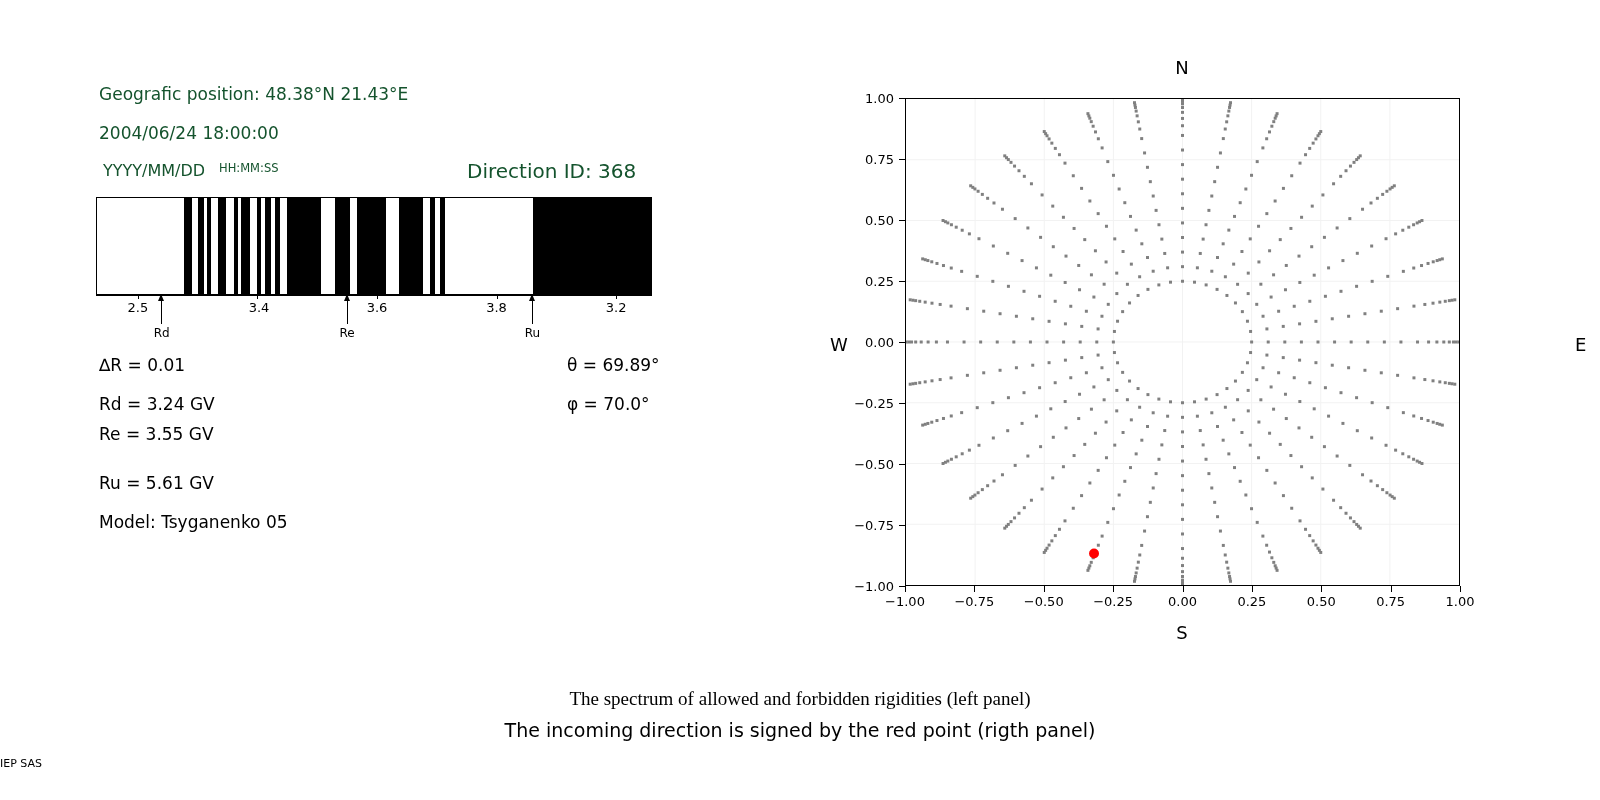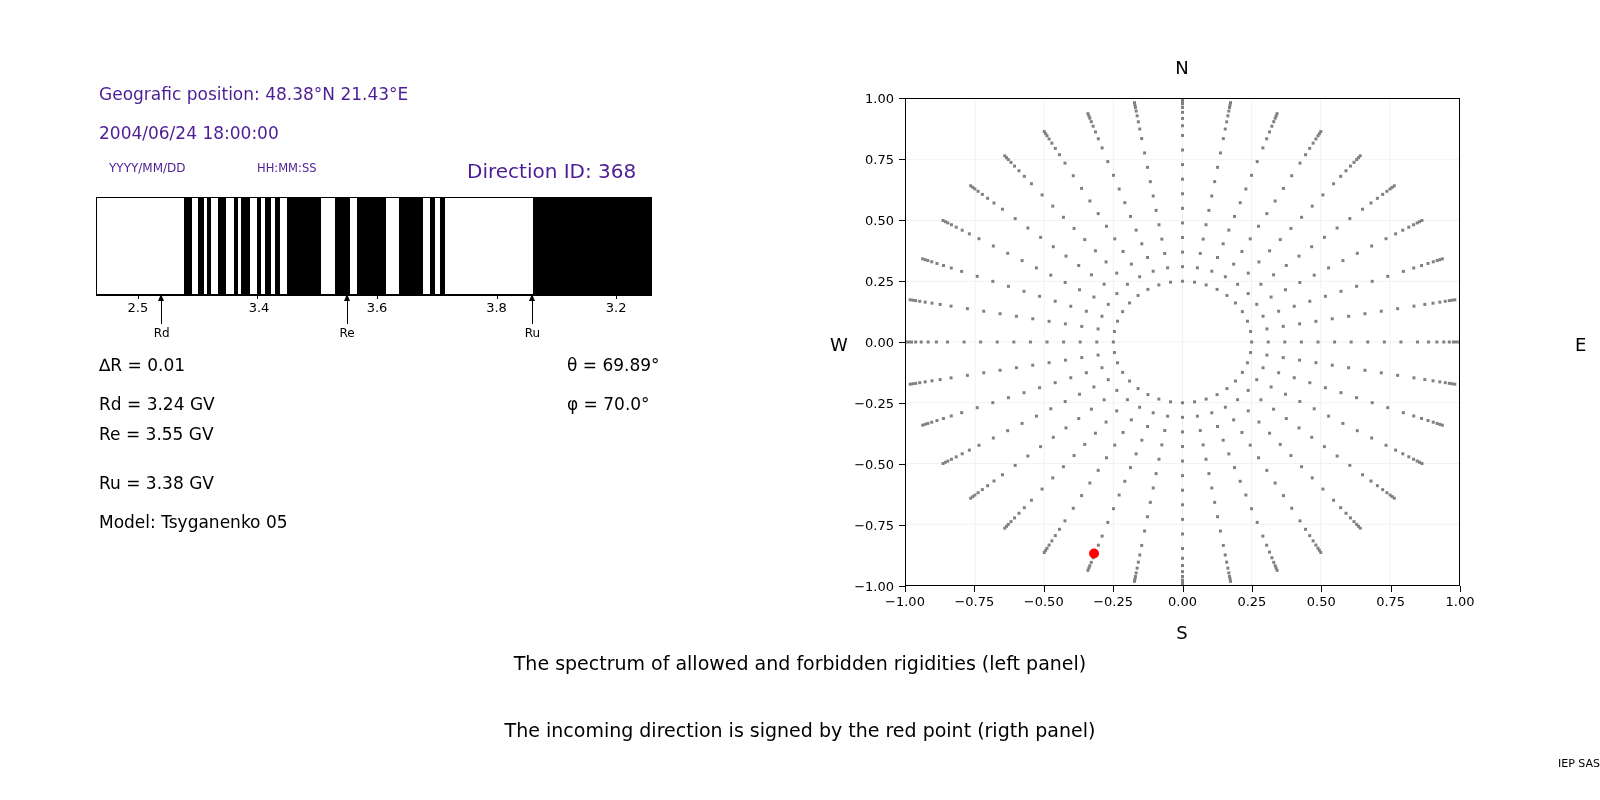--- a/index.html
+++ b/index.html
@@ -18,26 +18,26 @@
 
   
   #left-panel {
     position: absolute;
     left: 0; top: 0;
     width: 800px; height: 680px;
   }
   .ltext {
     position: absolute;
     white-space: nowrap;
-    color: #4c1d95;
+    color: #14532d;
   }
   #geo-position   { left: 99px;  top: 84px;  font-size: 17px; }
   #datetime-line  { left: 99px;  top: 123px; font-size: 17px; }
-  #date-format    { left: 109px;  top: 161px; font-size: 12px; }
-  #time-format    { left: 219px; top: 161px; font-size: 11.5px; margin-left: 38px; }
+  #date-format    { left: 103px;  top: 161px; font-size: 16px; }
+  #time-format    { left: 219px; top: 161px; font-size: 11.5px; }
   #direction-id   { left: 467px; top: 159px; font-size: 20px; }
 
   
   #spectrum-wrap {
     position: absolute;
     left: 96px; top: 197px;
     width: 556px; height: 98px;
   }
   #spectrum-bar {
     position: absolute;
@@ -180,26 +180,26 @@
   }
 
   
   .caption {
     position: absolute;
     width: 1600px;
     text-align: center;
     font-size: 19px;
     white-space: nowrap;
   }
-  #caption-1 { top: 652px; }
+  #caption-1 { top: 688px; font-family: Liberation Serif, serif; }
   #caption-2 { top: 719px; }
   #footer {
     position: absolute;
     width: 1600px;
-    text-align: right;
+    text-align: left;
     top: 757px;
     font-size: 11px;
   }
 </style>
 </head>
 <body>
 
 <div id="left-panel">
 
   <div class="ltext" id="geo-position">Geografic position: 48.38°N 21.43°E</div>
@@ -254,21 +254,21 @@
       <div class="marker" style="left: 436.43px;">
         <div class="head"></div>
         <div class="shaft"></div>
         <div class="mlabel">Ru</div>
       </div>
     </div>
 
   <div class="param param-left" id="p-dR">∆R = 0.01</div>
   <div class="param param-left" id="p-Rd">Rd = 3.24 GV</div>
   <div class="param param-left" id="p-Re">Re = 3.55 GV</div>
-  <div class="param param-left" id="p-Ru">Ru = 3.38 GV</div>
+  <div class="param param-left" id="p-Ru">Ru = 5.61 GV</div>
   <div class="param param-left" id="p-model">Model: Tsyganenko 05</div>
   <div class="param param-right" id="p-theta">θ = 69.89°</div>
   <div class="param param-right" id="p-phi">φ = 70.0°</div>
 </div>
 
 <div id="right-panel">
   <div id="plot-frame">
     <svg id="plot-svg" viewBox="0 0 555 488" preserveAspectRatio="none">
         <g>
           <line x1="69.375" y1="0" x2="69.375" y2="488" stroke="#f2f2f2" stroke-width="1"></line>

